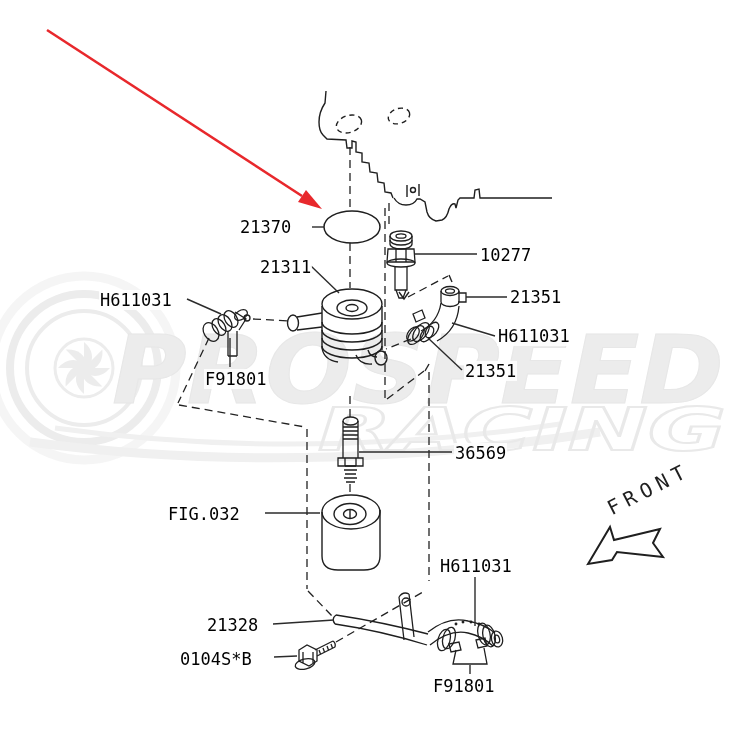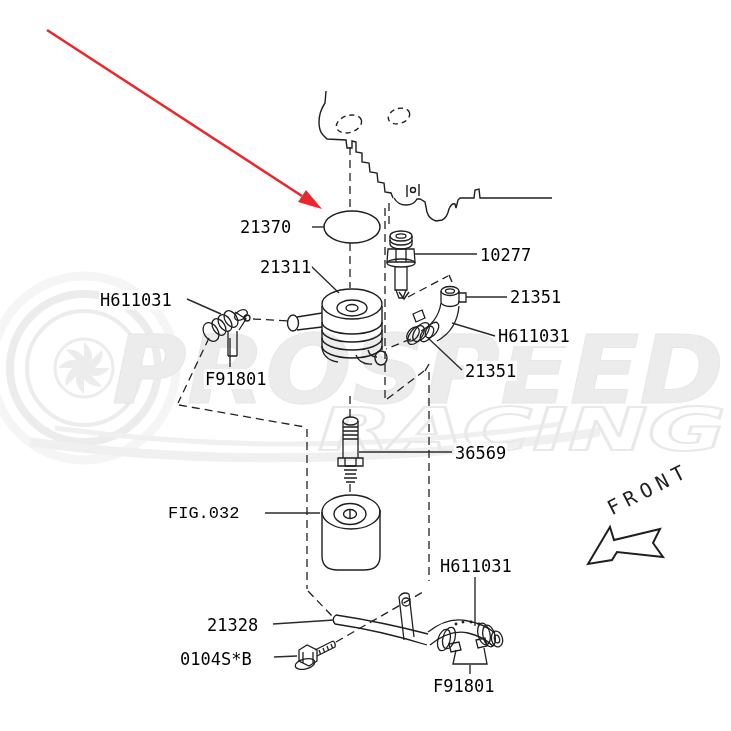--- a/index.html
+++ b/index.html
@@ -217,20 +217,20 @@
 
   <div class="plabel" style="left:239px;top:217px;">21370</div>
   <div class="plabel" style="left:243px;top:257px;margin-left:16px;">21311</div>
   <div class="plabel" style="left:479px;top:245px;">10277</div>
   <div class="plabel" style="left:99px;top:290px;">H611031</div>
   <div class="plabel" style="left:509px;top:287px;">21351</div>
   <div class="plabel" style="left:497px;top:326px;">H611031</div>
   <div class="plabel" style="left:464px;top:361px;">21351</div>
   <div class="plabel" style="left:204px;top:369px;">F91801</div>
   <div class="plabel" style="left:454px;top:443px;">36569</div>
-  <div class="plabel" style="left:167px;top:504px;font-family:Liberation Mono, monospace;">FIG.032</div>
+  <div class="plabel" style="left:167px;top:504px;">FIG.032</div>
   <div class="plabel" style="left:439px;top:556px;">H611031</div>
   <div class="plabel" style="left:206px;top:615px;">21328</div>
   <div class="plabel" style="left:179px;top:649px;">0104S*B</div>
   <div class="plabel" style="left:432px;top:676px;">F91801</div>
 
   <div class="front-label">FRONT</div>
 </div>
 
 </body></html>

